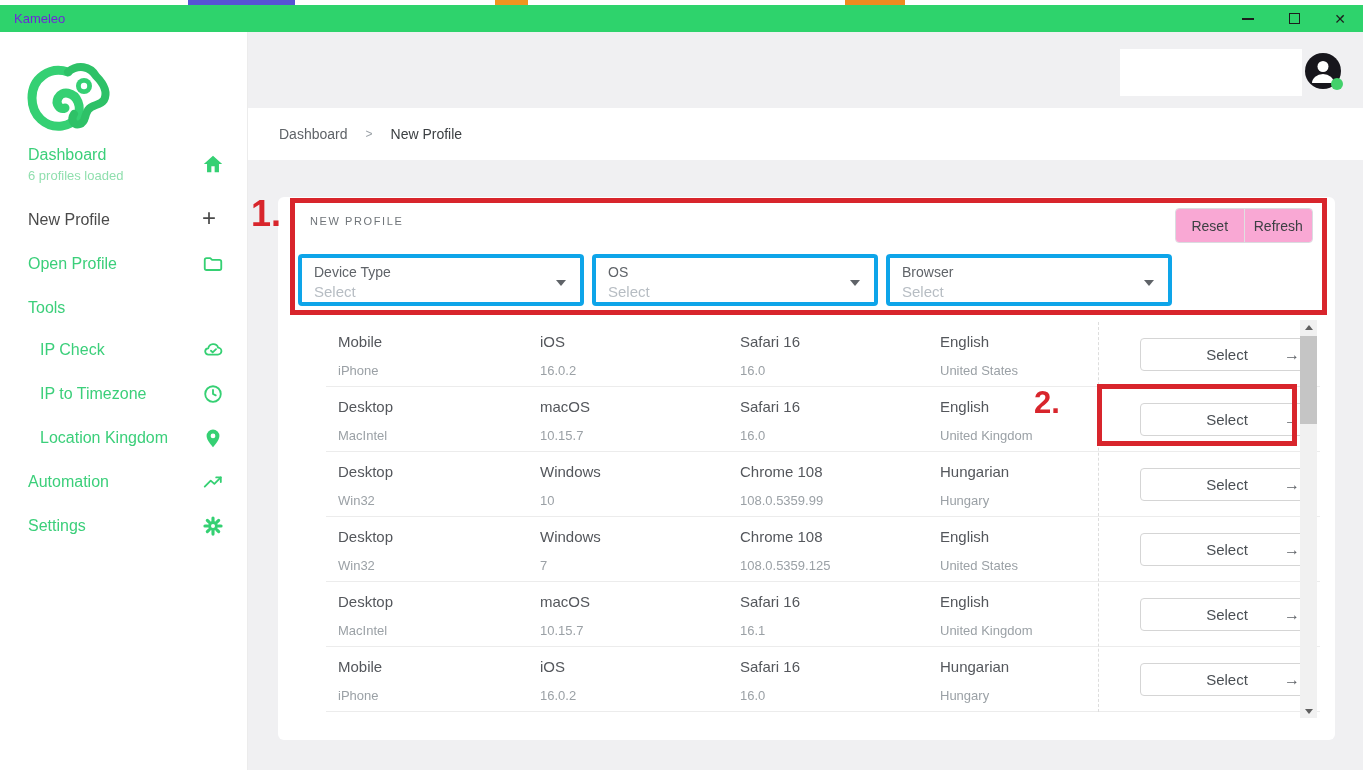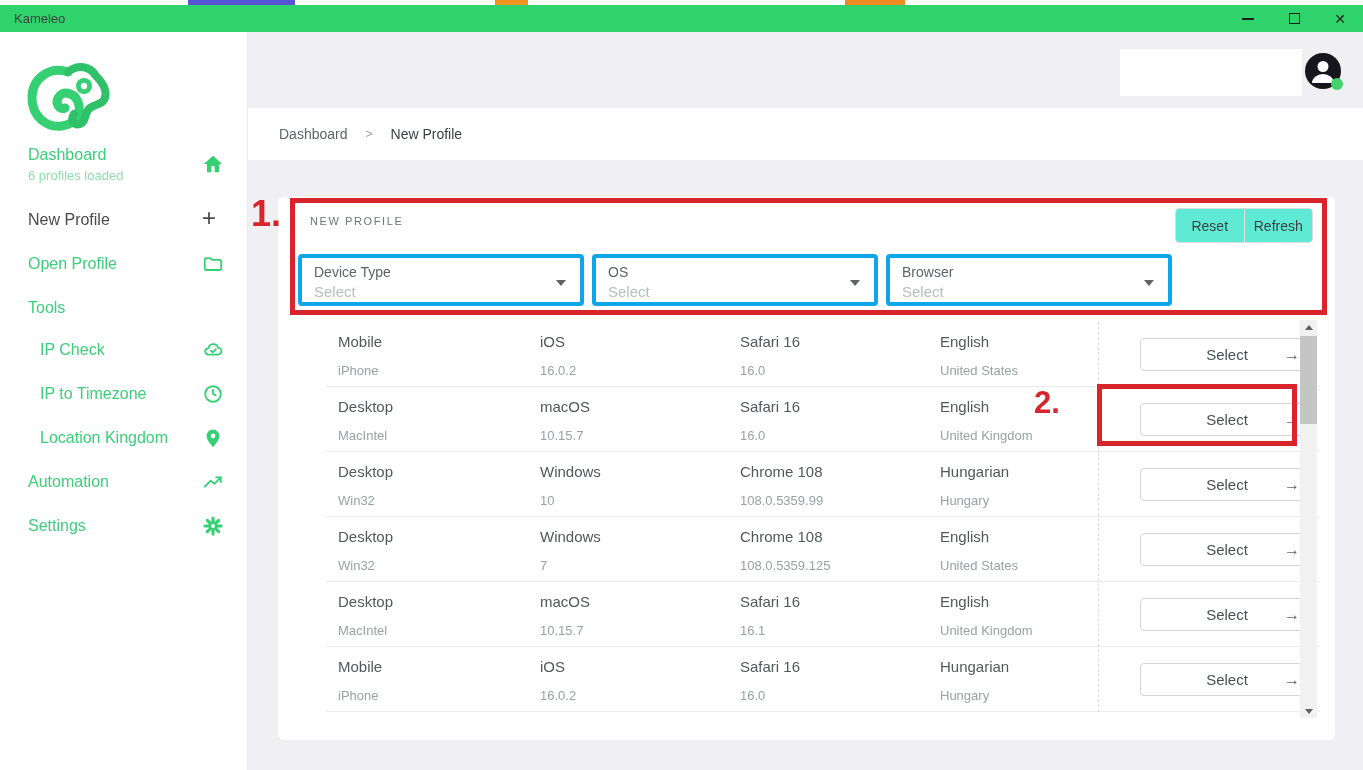--- a/index.html
+++ b/index.html
@@ -9,21 +9,21 @@
 
   
   .frag { position:absolute; top:0; height:5px; }
   .frag.f1 { left:188px; width:107px; background:#5653d4; }
   .frag.f2 { left:495px; width:33px;  background:#f0941f; }
   .frag.f3 { left:845px; width:60px;  background:#ee8a1f; }
 
   
   #titlebar { position:absolute; left:0; top:5px; width:1363px; height:27px; background:#2ed36c;
               display:flex; align-items:center; }
-  #titlebar .t-title { margin-left:14px; font-size:13px; color:#404040; }
+  #titlebar .t-title { margin-left:14px; font-size:13px; color:#6d28d9; }
   .win-controls { position:absolute; right:0; top:0; height:27px; display:flex; }
   .win-btn { width:46px; height:27px; display:flex; align-items:center; justify-content:center; cursor:default; }
   .glyph-min { width:12px; height:0; border-top:2px solid #1d1d1d; display:block; }
   .glyph-max { width:11px; height:11px; border:1.5px solid #1d1d1d; display:block; }
   .glyph-close { font-size:14px; color:#1d1d1d; line-height:1; }
 
   
   #sidebar { position:absolute; left:0; top:32px; width:248px; height:738px; background:#ffffff;
              border-right:1px solid #ececec; z-index:2; }
   .side-item { position:absolute; left:28px; cursor:pointer; }
@@ -53,21 +53,21 @@
   #breadcrumb-band .crumb.current { color:#3c4043; font-weight:500; }
 
   
   #card { position:absolute; left:278px; top:197px; width:1057px; height:543px; background:#ffffff;
           border-radius:6px; }
   .panel-title { position:absolute; left:32px; top:18px; font-size:11px; letter-spacing:1.6px;
                  color:#6f7479; font-weight:500; }
   .btn-group { position:absolute; left:897px; top:11px; width:138px; height:35px; display:flex;
                border:1px solid #dadce0; border-radius:4px; background:#fff; overflow:hidden; }
   .btn-group .gbtn { flex:1; display:flex; align-items:center; justify-content:center;
-                     font-size:14px; color:#3c4043; cursor:pointer; background:#5eead4; border:none; }
+                     font-size:14px; color:#3c4043; cursor:pointer; background:#f9a8d4; border:none; }
   .btn-group .gbtn.first { border-right:1px solid #e0e0e0; }
 
   .filters { position:absolute; left:20px; top:57px; display:flex; gap:8px; }
   .filter-box { position:relative; width:286px; height:52px; border:4px solid #0ea5e9; border-radius:4px;
                 background:#fff; cursor:pointer; padding:6px 12px; }
   .filter-box .f-label { font-size:14px; color:#5f6368; }
   .filter-box .f-placeholder { font-size:15px; color:#b7bdc3; margin-top:3px; }
   .filter-box .caret { position:absolute; right:14px; bottom:16px; width:0; height:0;
                        border-left:5px solid transparent; border-right:5px solid transparent;
                        border-top:6px solid #5f6368; }

